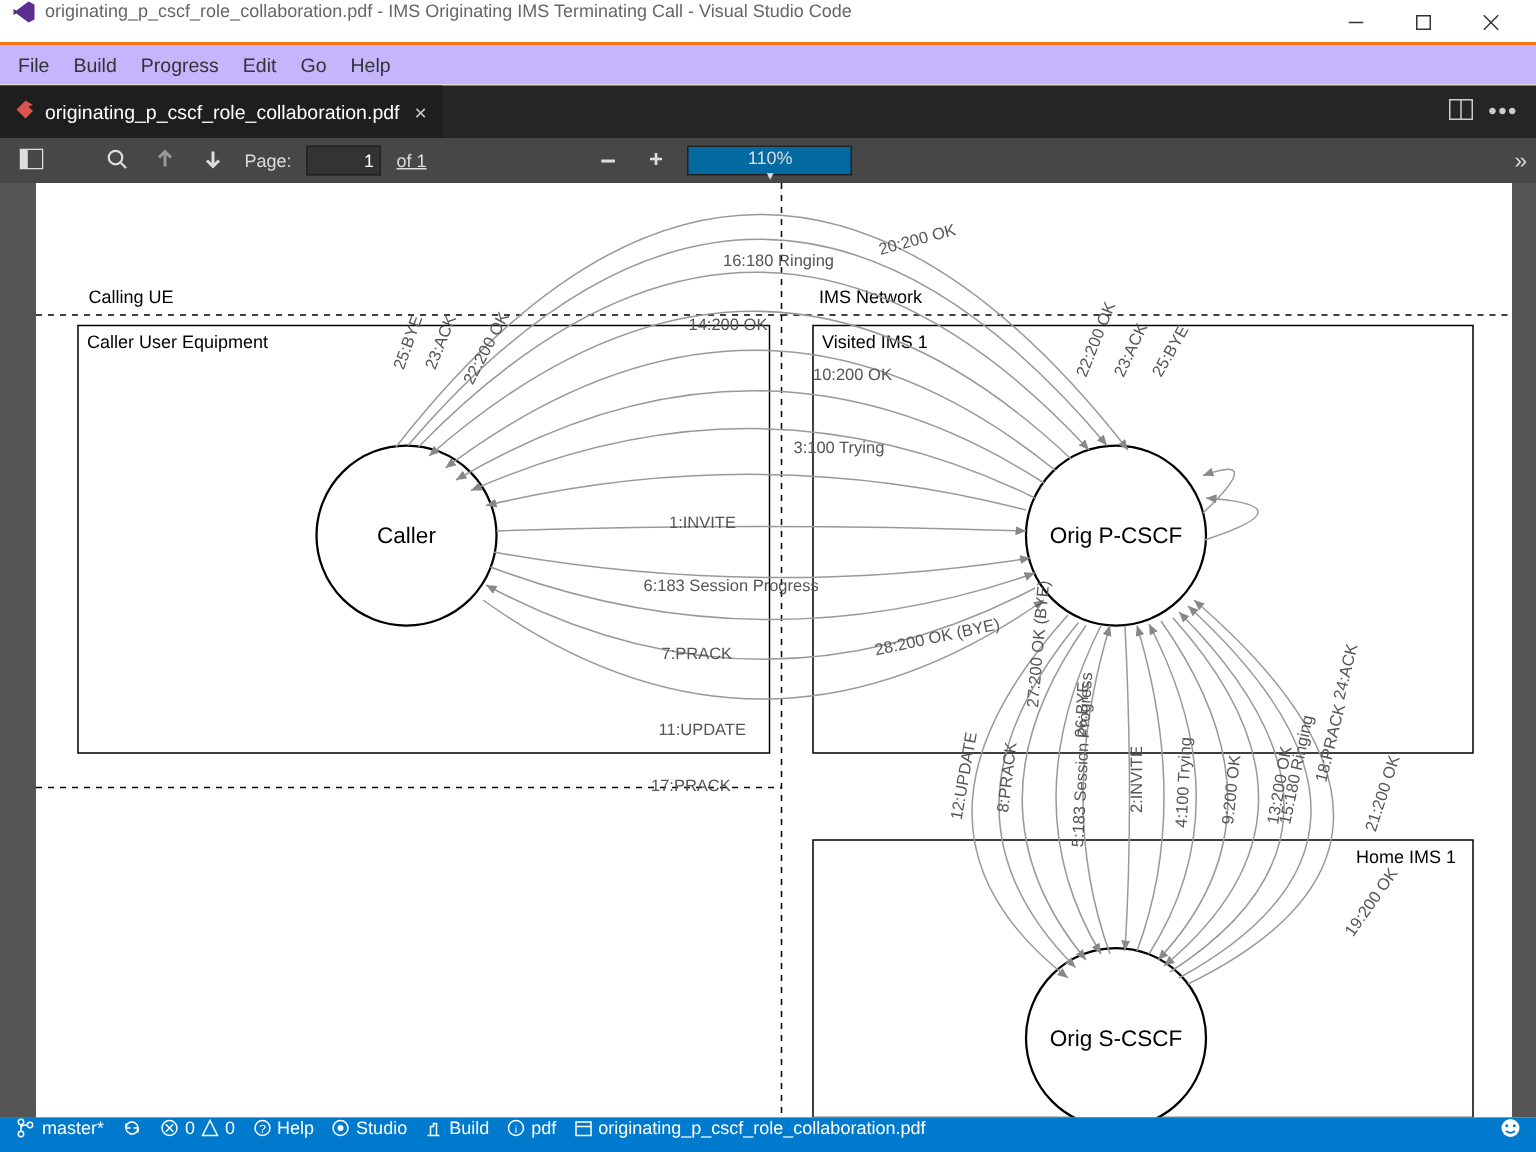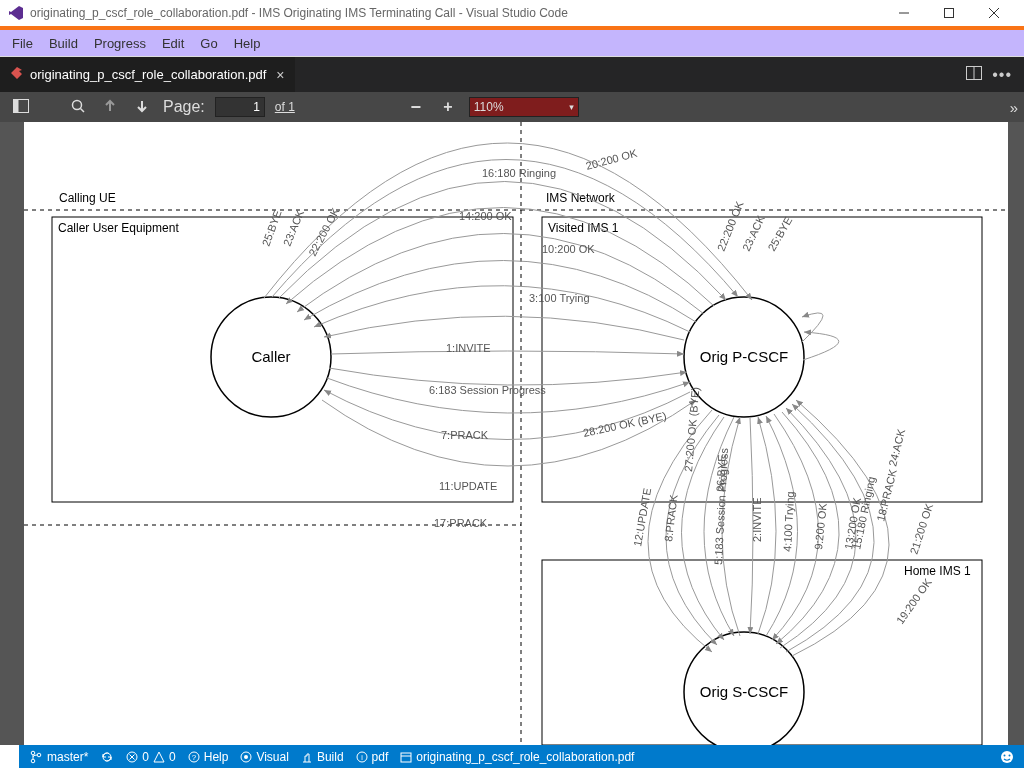--- a/index.html
+++ b/index.html
@@ -1,19 +1,19 @@
 <!DOCTYPE html>
 <html><head>
 <meta charset="utf-8">
 <style>
 * { box-sizing: border-box; margin: 0; padding: 0; }
 body { font-family: "Segoe UI", Tahoma, sans-serif; width: 1024px; height: 768px; background: #fff; overflow: hidden; position: relative; }
 
 
-.title-bar { height: 30px; background: #fff; display: flex; align-items: center; padding: 0 8px; border-bottom: 4px solid #f97316; }
+.title-bar { height: 30px; background: #fff; display: flex; align-items: flex-start; padding: 0 8px; border-bottom: 2px solid #f97316; }
 .title-bar .vs-icon { width: 16px; height: 16px; margin-right: 6px; display: flex; align-items: center; justify-content: center; }
 .title-bar .title-text { font-size: 12px; color: #666; flex: 1; }
 .title-bar .win-controls { display: flex; gap: 0; }
 .title-bar .win-btn { width: 45px; height: 30px; display: flex; align-items: center; justify-content: center; color: #666; font-size: 13px; cursor: default; }
 
 
 .menu-bar { height: 27px; background: #c4b5fd; display: flex; align-items: center; padding: 0 4px; border-bottom: 1px solid #ddd; }
 .menu-item { padding: 4px 8px; font-size: 13px; color: #333; cursor: default; }
 
 
@@ -22,38 +22,38 @@
 .tab .pdf-icon { color: #d9534f; font-size: 14px; }
 .tab .tab-label { color: #fff; font-size: 13px; }
 .tab .close { color: #ccc; font-size: 14px; padding-left: 4px; }
 .tab-bar .right-icons { margin-left: auto; display: flex; align-items: center; gap: 10px; padding-right: 12px; }
 .tab-bar .ricon { color: #ccc; font-size: 15px; }
 .tab-bar .dots { color: #ccc; font-size: 16px; letter-spacing: 1px; }
 
 
 .pdf-toolbar { height: 30px; background: #474747; display: flex; align-items: center; padding: 0 10px; gap: 10px; }
 .pdf-toolbar .tb-icon { color: #e0e0e0; width: 22px; text-align: center; font-size: 14px; }
-.pdf-toolbar .page-label { color: #ddd; font-size: 16px; }
+.pdf-toolbar .page-label { color: #ddd; font-size: 12px; }
 .pdf-toolbar .page-input { width: 50px; height: 20px; background: #333; border: 1px solid #222; color: #fff; text-align: right; padding: 0 4px; font-size: 12px; }
 .pdf-toolbar .of-label { color: #ddd; font-size: 12px; text-decoration: underline; }
-.pdf-toolbar .zoom-select { width: 110px; height: 20px; background: #7f1d1d; border: 1px solid #222; color: #ddd; font-size: 12px; padding: 0 4px; display: flex; align-items: center; justify-content: space-between; }
+.pdf-toolbar .zoom-select { width: 110px; height: 20px; background: #0369a1; border: 1px solid #222; color: #ddd; font-size: 12px; padding: 0 4px; display: flex; align-items: center; justify-content: space-between; flex-direction: column; }
 .pdf-toolbar .chevrons { margin-left: auto; color: #ddd; font-size: 15px; letter-spacing: -4px; }
 
 
 .pdf-area { position: absolute; top: 122px; bottom: 23px; left: 0; right: 0; background: #555; }
 .pdf-area .scroll { position: absolute; top: 0; bottom: 0; left: 24px; right: 16px; background: #fff; overflow: hidden; }
 .pdf-area svg { display: block; }
 
 
 .left-gutter { position: absolute; top: 122px; bottom: 23px; left: 0; width: 24px; background: #252526; }
 .right-scroll { position: absolute; top: 122px; bottom: 23px; right: 0; width: 16px; background: #eee; }
 .right-scroll .thumb { position: absolute; top: 0; left: 0; right: 0; height: 260px; background: #c1c1c1; }
 
 
-.status-bar { position: absolute; bottom: 0; left: 0; right: 0; height: 23px; background: #007acc; display: flex; align-items: center; padding: 0 10px; gap: 12px; color: #fff; font-size: 12px; margin-left: 19px; }
+.status-bar { position: absolute; bottom: 0; left: 0; right: 0; height: 23px; background: #007acc; display: flex; align-items: flex-start; padding: 0 10px; gap: 12px; color: #fff; font-size: 12px; }
 .status-bar .sb-item { display: flex; align-items: center; gap: 4px; }
 .status-bar .sep { flex: 1; }
 .status-bar .smiley { margin-left: auto; }
 
 
 .dlabel { font-family: Arial, sans-serif; font-size: 12px; fill: #000; }
 .dlabel-sm { font-family: Arial, sans-serif; font-size: 11px; fill: #555; }
 .node-label { font-family: Arial, sans-serif; font-size: 15px; fill: #000; }
 </style>
 </head>
@@ -302,21 +302,21 @@
         <circle cx="6" cy="6" r="5" fill="none" stroke="#fff"></circle>
         <text x="6" y="9" font-size="8" fill="#fff" text-anchor="middle">?</text>
       </svg>
     <span>Help</span>
   </div>
   <div class="sb-item">
     <svg width="12" height="12">
         <circle cx="6" cy="6" r="5" fill="none" stroke="#fff"></circle>
         <circle cx="6" cy="6" r="2" fill="#fff"></circle>
       </svg>
-    <span>Visual</span>
+    <span>Studio</span>
   </div>
   <div class="sb-item">
     <svg width="12" height="12">
         <path d="M4 11 L4 5 L6 5 L6 3 L8 3 L8 11 M2 11 L10 11" fill="none" stroke="#fff"></path>
       </svg>
     <span>Build</span>
   </div>
   <div class="sb-item">
     <svg width="12" height="12">
         <circle cx="6" cy="6" r="5" fill="none" stroke="#fff"></circle>

